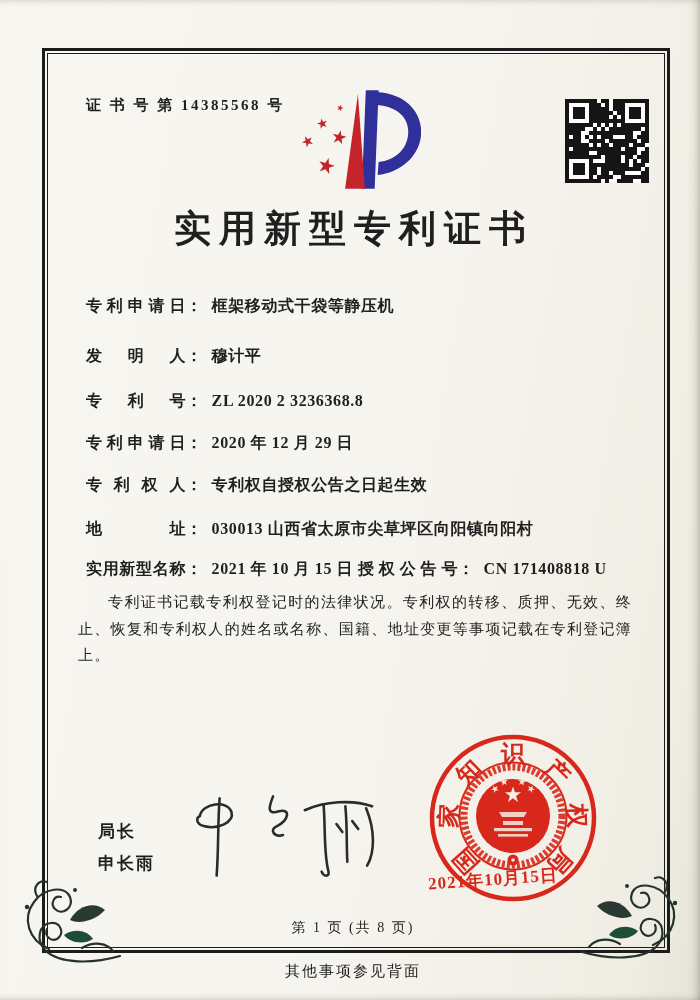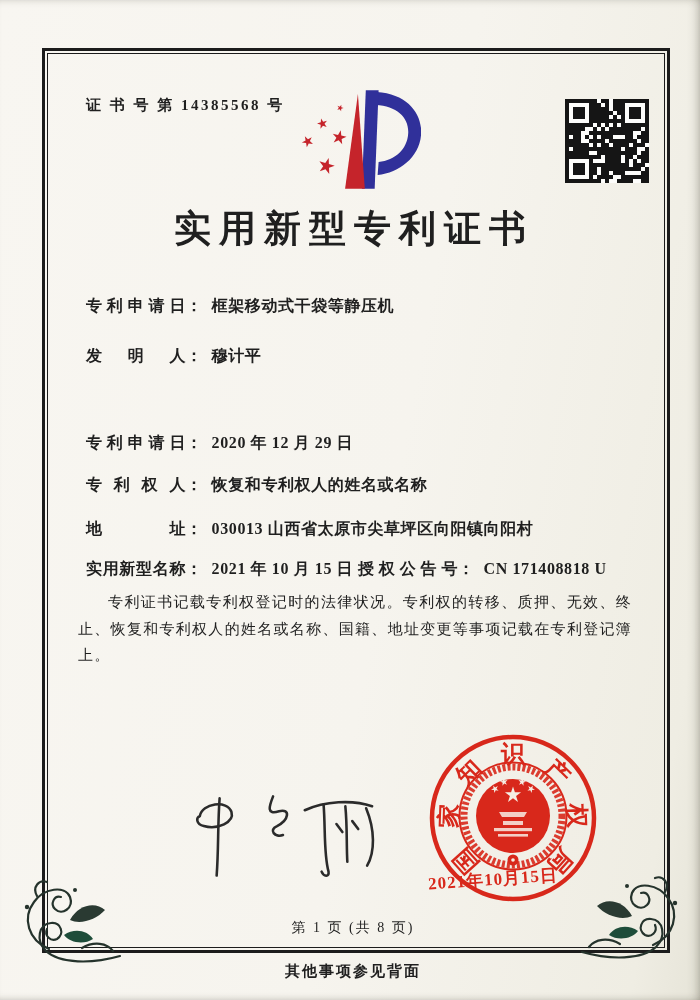--- a/index.html
+++ b/index.html
@@ -30,21 +30,21 @@
     letter-spacing:1.2px;font-weight:500;text-align:justify;}
   .body-text p{margin:0;text-indent:2em;}
   .signer{position:absolute;left:98px;top:816px;font-size:17px;font-weight:600;letter-spacing:2px;line-height:1.9;}
   .signature{position:absolute;left:182px;top:786px;width:198px;height:95px;}
   .seal{position:absolute;left:424px;top:729px;width:178px;height:178px;color:var(--seal-red);}
   .seal svg{position:absolute;left:0;top:0;}
   .seal-ring span{position:absolute;left:50%;top:50%;font-size:24px;font-weight:700;color:var(--seal-red);}
   .seal-date{position:absolute;left:4px;top:139px;font-size:17px;font-weight:700;color:var(--seal-red);
     transform:rotate(-4deg);letter-spacing:1px;white-space:nowrap;}
   .page-num{position:absolute;left:42px;top:919px;width:622px;text-align:center;font-size:14px;letter-spacing:2px;font-weight:500;}
-  .back-note{position:absolute;left:42px;top:962px;width:622px;text-align:center;font-size:15px;font-weight:700;letter-spacing:2px;}
+  .back-note{position:absolute;left:42px;top:962px;width:622px;text-align:center;font-size:15px;font-weight:400;letter-spacing:2px;}
   .flourish{position:absolute;width:112px;height:96px;}
   .flourish-bl{left:12px;top:876px;}
   .flourish-br{left:578px;top:872px;transform:scaleX(-1);}
   .defs{position:absolute;width:0;height:0;overflow:hidden;}
 </style>
 </head>
 <body style="--seal-red: #d8281b; --logo-red: #c5242b; --logo-blue: #30309a; --ink: #1f1f1f; --paper: #f6f4ee;">
 
 <svg class="defs">
   <defs>
@@ -406,40 +406,47 @@
     </div>
 
   <div class="title">实用新型专利证书</div>
 
   <div class="row" style="top:296px">
     <span class="lbl">专利申请日</span><span>：</span><span class="val">框架移动式干袋等静压机</span>
   </div>
   <div class="row" style="top:346px">
     <span class="lbl">发明人</span><span>：</span><span class="val">穆计平</span>
   </div>
+  <div class="row" style="top:391px">
+    <span class="lbl">专利号</span><span>：</span><span class="val">ZL 2020 2 3236368.8</span>
+  </div>
   <div class="row" style="top:433px">
     <span class="lbl">专利申请日</span><span>：</span><span class="val">2020 年 12 月 29 日</span>
   </div>
   <div class="row" style="top:475px">
-    <span class="lbl">专利权人</span><span>：</span><span class="val">恢复和专利权人的姓名或名称</span>
+    <span class="lbl">专利权人</span><span>：</span><span class="val">专利权自授权公告之日起生效</span>
   </div>
   <div class="row" style="top:519px">
     <span class="lbl">地址</span><span>：</span><span class="val">030013 山西省太原市尖草坪区向阳镇向阳村</span>
   </div>
   <div class="row" style="top:559px">
     <span class="lbl">实用新型名称</span><span>：</span><span class="val">2021 年 10 月 15 日</span>
   </div>
   <div class="row row2" style="top:559px">
     <span class="lbl">授权公告号</span><span>：</span><span class="val">CN 171408818 U</span>
   </div>
 
   <div class="body-text">
     <p>专利证书记载专利权登记时的法律状况。专利权的转移、质押、无效、终止、恢复和专利权人的姓名或名称、国籍、地址变更等事项记载在专利登记簿上。</p>
   </div>
 
+  <div class="signer">
+    <div>局长</div>
+    <div>申长雨</div>
+  </div>
 
   <svg class="signature" viewBox="0 0 200 95" fill="none" stroke="#2b2b2b" stroke-width="2.6" stroke-linecap="round">
     <path d="M38,12 C36,38 37,64 35,90"></path>
     <path d="M18,30 C20,17 46,13 50,26 C53,36 36,44 22,40 C14,38 14,31 18,30"></path>
     <path d="M92,10 C88,20 85,29 98,25 C110,22 108,34 96,40 C87,44 94,52 102,49"></path>
     <path d="M124,24 C144,15 172,13 192,20"></path>
     <path d="M143,18 C145,42 143,68 148,86 C149,92 143,91 141,86"></path>
     <path d="M186,22 C195,44 195,66 187,80"></path>
     <path d="M165,20 C167,40 166,58 167,76"></path>
     <path d="M156,38 L162,46"></path>

